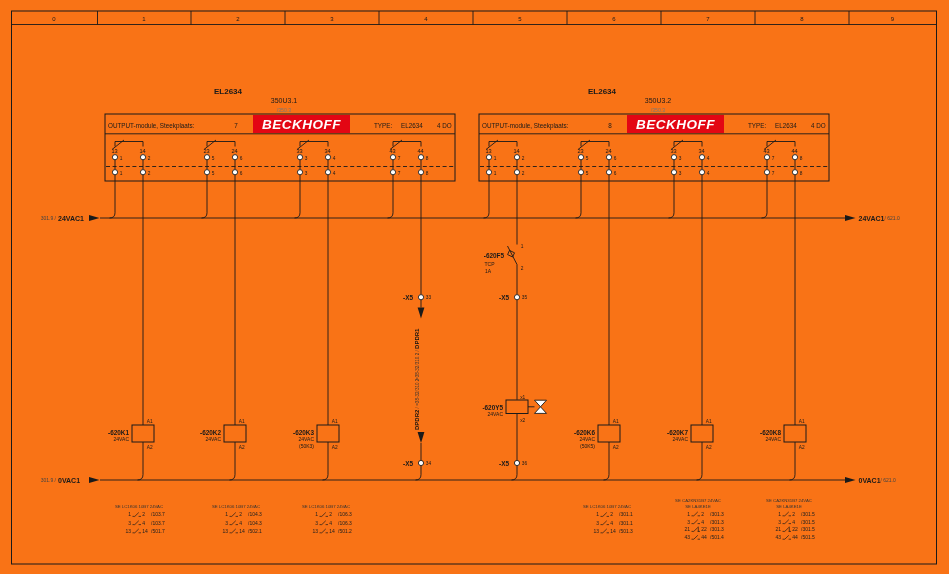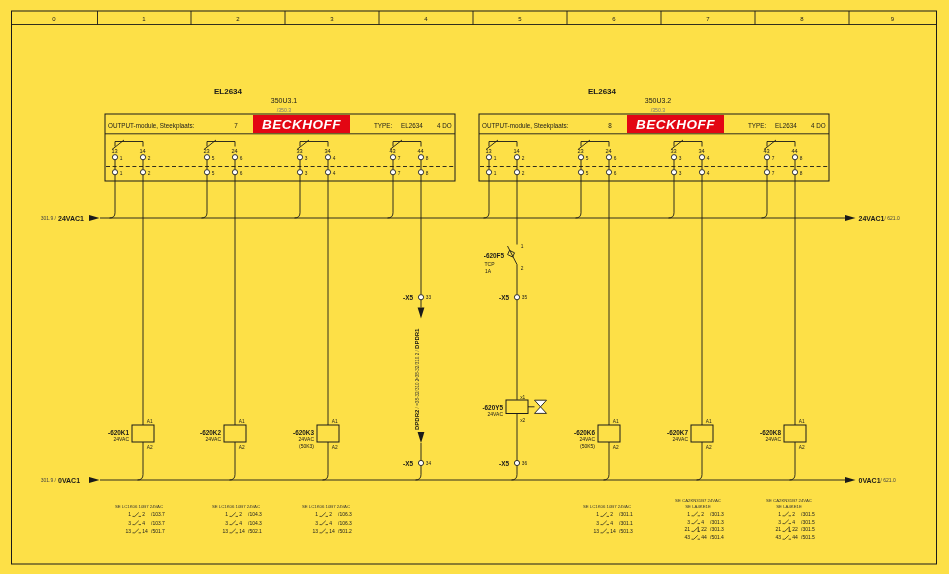--- a/index.html
+++ b/index.html
@@ -1,16 +1,16 @@
 <!DOCTYPE html>
 <html><head>
 <meta charset="utf-8">
 <style>
   html,body{margin:0;padding:0;background:#fff;}
-  .page{width:949px;height:574px;position:relative;background:#fde047;}
+  .page{width:949px;height:574px;position:relative;background:#f97316;}
   svg{display:block;}
   svg line, svg path{stroke:#1a1a1a;stroke-width:.9;fill:none;}
   svg rect{stroke:#1a1a1a;stroke-width:1;fill:none;}
   svg circle{stroke:#1a1a1a;stroke-width:.9;fill:#fff;}
   svg polygon{fill:#1a1a1a;stroke:none;}
   svg polygon.hollow{fill:#fff;stroke:#1a1a1a;stroke-width:.9;}
   svg text, svg tspan{stroke:none;fill:#1a1a1a;font-family:"Liberation Sans","DejaVu Sans",sans-serif;}
   .dash{stroke-dasharray:4 2.6;}
   .logo-rect{fill:#e30613;stroke:none;}
   .xsym{stroke-width:.7;}

